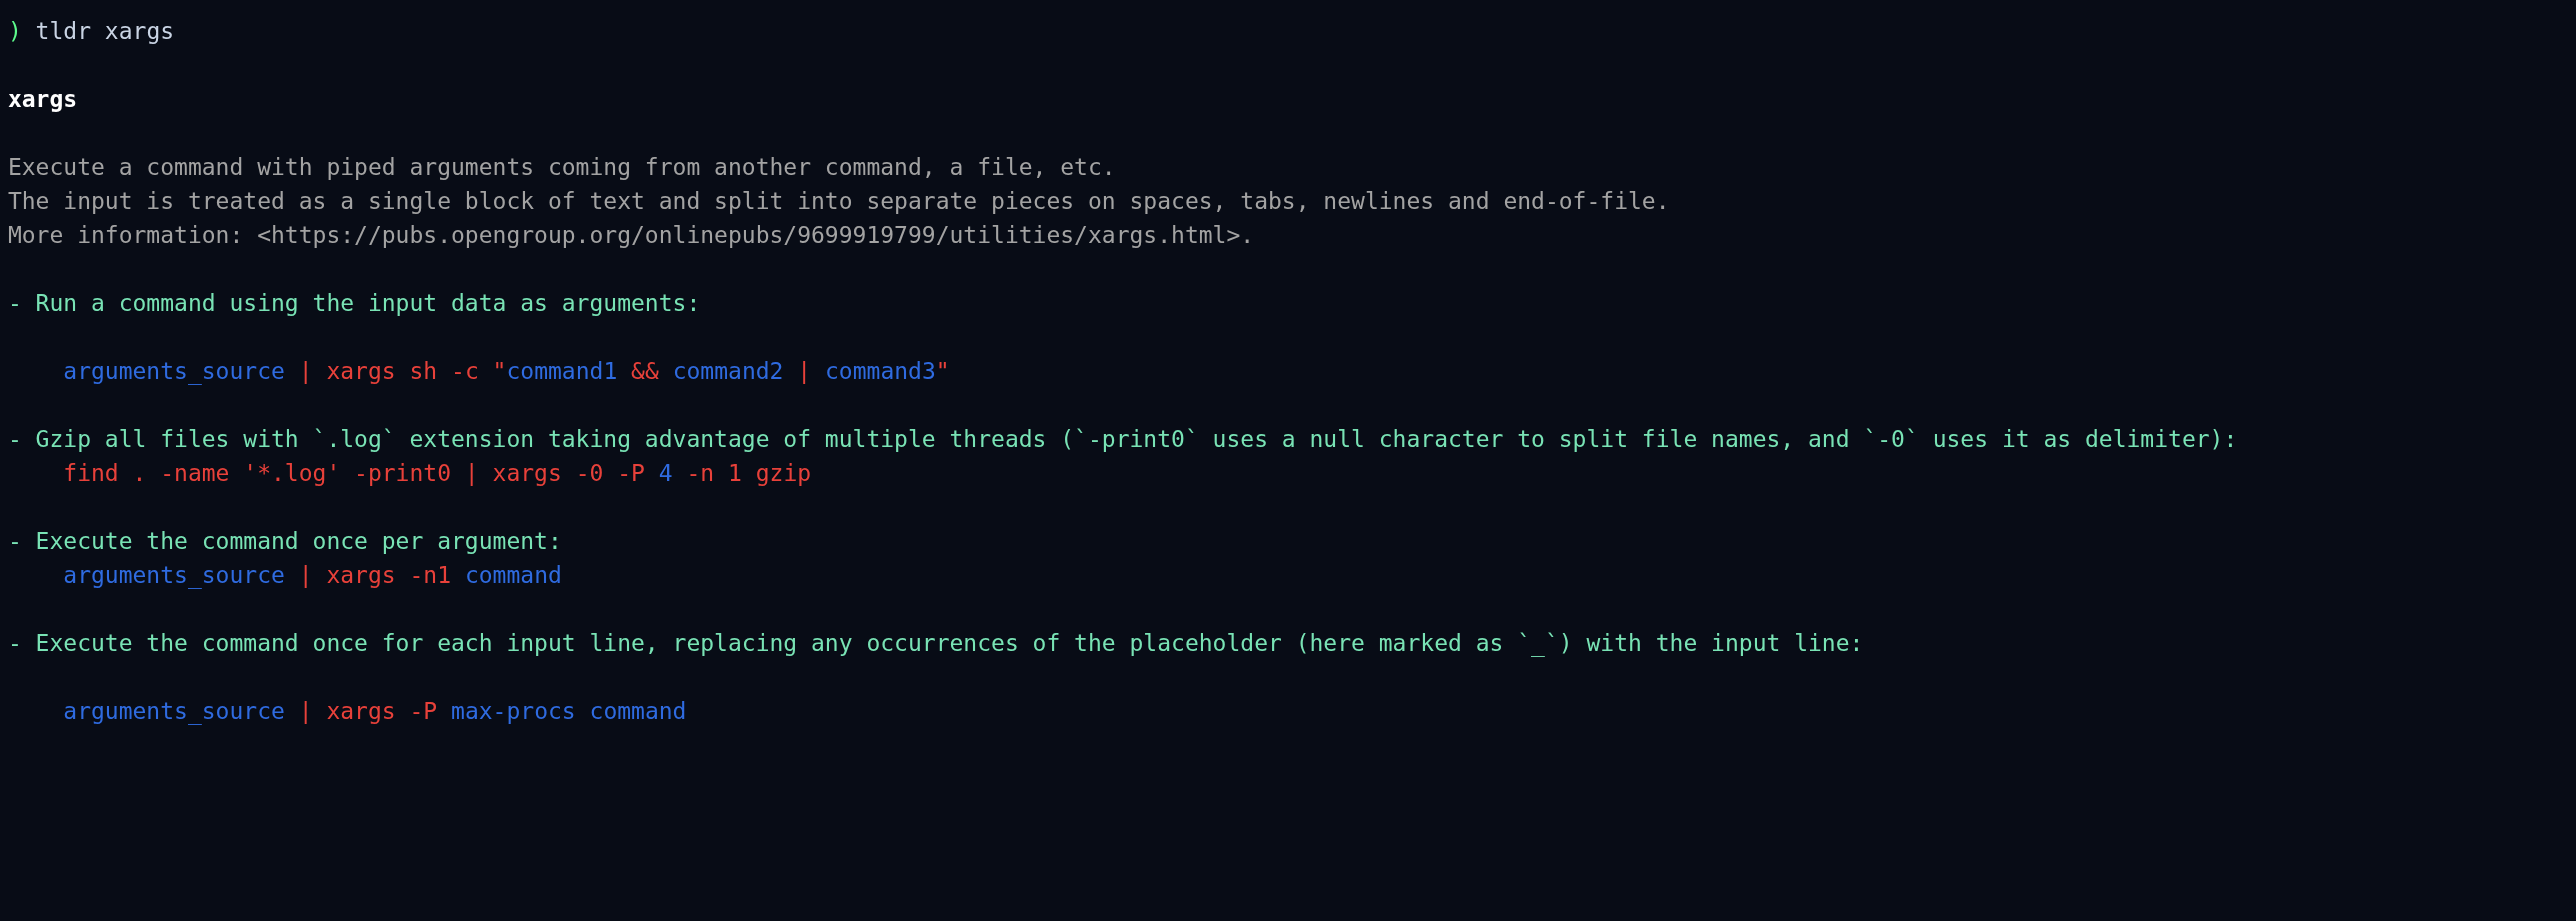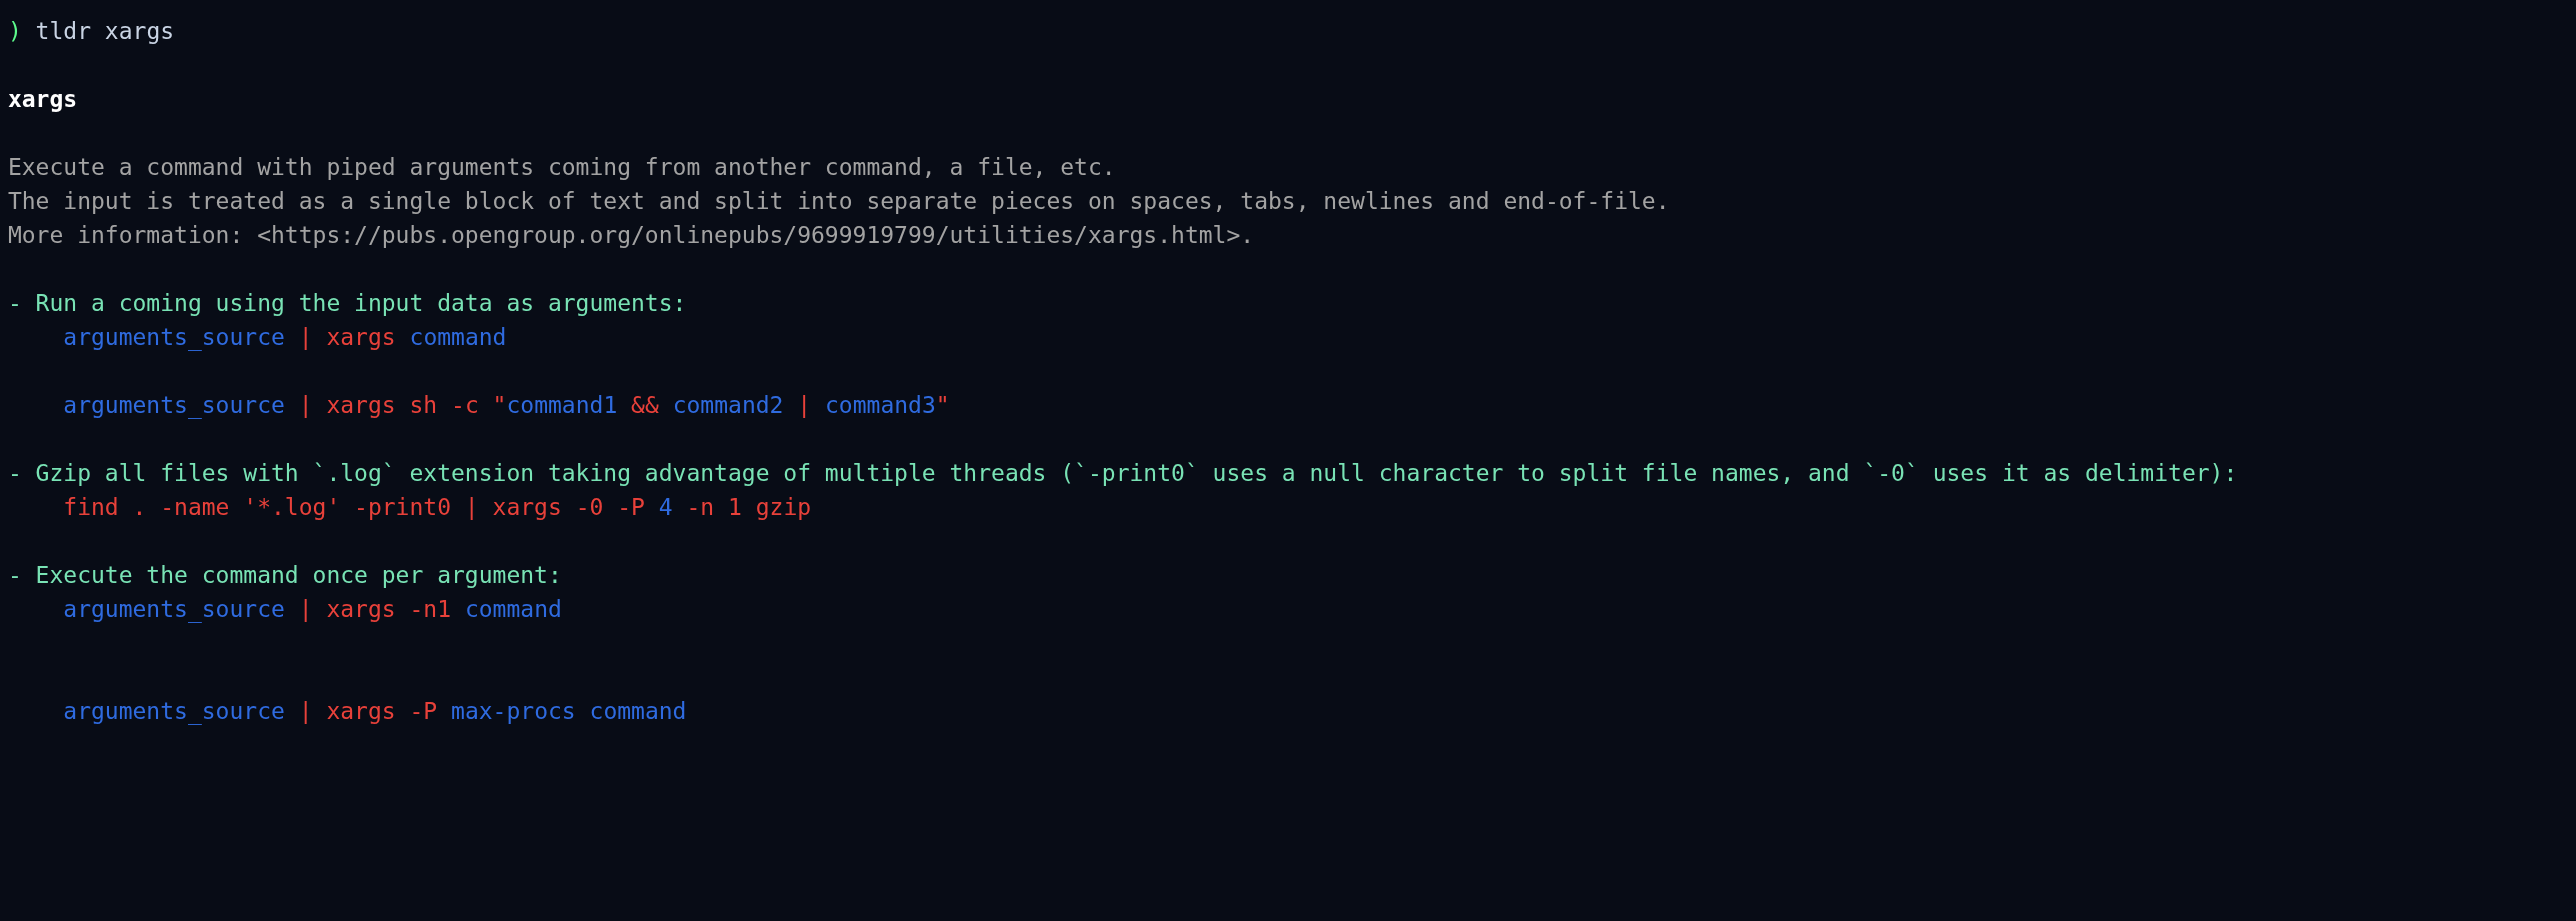--- a/index.html
+++ b/index.html
@@ -69,29 +69,29 @@
 
   <div class="line blank">&nbsp;</div>
 
   <div class="line desc-text">Execute a command with piped arguments coming from another command, a file, etc.</div>
   <div class="line desc-text">The input is treated as a single block of text and split into separate pieces on spaces, tabs, newlines and end-of-file.</div>
   <div class="line desc-text">More information: &lt;https://pubs.opengroup.org/onlinepubs/9699919799/utilities/xargs.html&gt;.</div>
 
   <div class="line blank">&nbsp;</div>
 
   <div id="examples">
-      <div class="line ex-desc">- Run a coming using the input data as arguments:</div>
-      <div class="line">    <span class="t-blue">arguments_source</span><span class="t-plain"> </span><span class="t-red">|</span><span class="t-plain"> </span><span class="t-red">xargs</span><span class="t-plain"> </span><span class="t-blue">command</span></div>
+      <div class="line ex-desc">- Run a command using the input data as arguments:</div>
       <div class="line blank">&nbsp;</div>
       <div class="line">    <span class="t-blue">arguments_source</span><span class="t-plain"> </span><span class="t-red">|</span><span class="t-plain"> </span><span class="t-red">xargs sh -c </span><span class="t-red">"</span><span class="t-blue">command1</span><span class="t-plain"> </span><span class="t-red">&amp;&amp;</span><span class="t-plain"> </span><span class="t-blue">command2</span><span class="t-plain"> </span><span class="t-red">|</span><span class="t-plain"> </span><span class="t-blue">command3</span><span class="t-red">"</span></div>
       <div class="line blank">&nbsp;</div>
       <div class="line ex-desc">- Gzip all files with `.log` extension taking advantage of multiple threads (`-print0` uses a null character to split file names, and `-0` uses it as delimiter):</div>
       <div class="line">    <span class="t-red">find . -name '*.log' -print0 </span><span class="t-red">|</span><span class="t-plain"> </span><span class="t-red">xargs -0 -P </span><span class="t-blue">4</span><span class="t-plain"> </span><span class="t-red">-n 1 gzip</span></div>
       <div class="line blank">&nbsp;</div>
       <div class="line ex-desc">- Execute the command once per argument:</div>
       <div class="line">    <span class="t-blue">arguments_source</span><span class="t-plain"> </span><span class="t-red">|</span><span class="t-plain"> </span><span class="t-red">xargs -n1</span><span class="t-plain"> </span><span class="t-blue">command</span></div>
       <div class="line blank">&nbsp;</div>
+      <div class="line ex-desc">- Execute the command once for each input line, replacing any occurrences of the placeholder (here marked as `_`) with the input line:</div>
       <div class="line blank">&nbsp;</div>
       <div class="line">    <span class="t-blue">arguments_source</span><span class="t-plain"> </span><span class="t-red">|</span><span class="t-plain"> </span><span class="t-red">xargs -P</span><span class="t-plain"> </span><span class="t-blue">max-procs command</span></div>
     </div>
 
 </div>
 
 
 </body></html>

